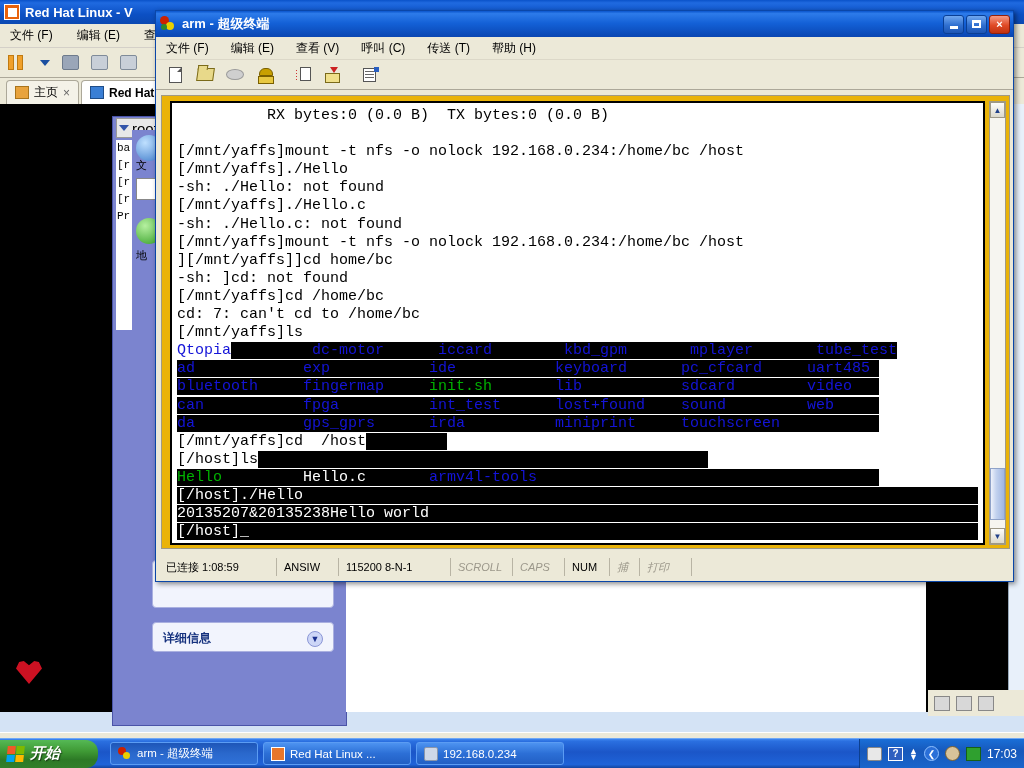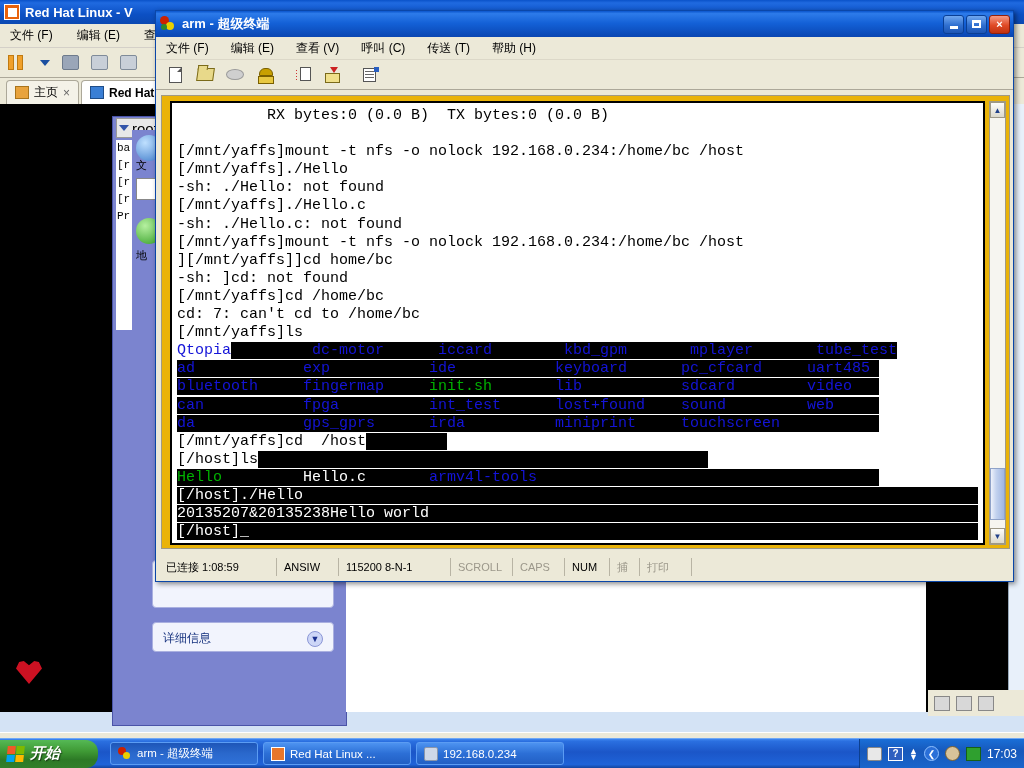--- a/index.html
+++ b/index.html
@@ -104,21 +104,21 @@
   #explorer-pane {
     position:absolute; left:146px; top:352px; width:200px; height:350px;
     background:#7b84cf;
   }
   .exp-box {
     position:absolute; background:#f2f4fd; border:1px solid #aab0e0; border-radius:4px;
   }
   #exp-box1 { left:152px; top:560px; width:182px; height:48px; }
   #exp-box2 { left:152px; top:622px; width:182px; height:30px; }
   .exp-row { display:flex; align-items:center; gap:7px; padding:6px 8px; font-size:12px; color:#0b3a8c; }
-  .exp-head { font-weight:normal; color:#15317e; font-size:12px; padding:7px 10px; display:flex; justify-content:space-between; align-items:center; }
+  .exp-head { font-weight:bold; color:#15317e; font-size:12px; padding:7px 10px; display:flex; justify-content:space-between; align-items:center; }
   .exp-chev { width:16px;height:16px;border-radius:50%;background:#cdd6f7;border:1px solid #8b96d6;display:flex;align-items:center;justify-content:center;font-size:9px;color:#1a2f8f; }
   .printer-ico { width:16px;height:13px;background:#d8d8d8;border:1px solid #7a7a7a;border-radius:2px; }
   #vm-white-area {
     position:absolute; left:346px; top:352px; width:580px; height:360px; background:#fff;
   }
   #vm-right-black {
     position:absolute; left:926px; top:104px; width:98px; height:608px; background:#000;
   }
   #vm-right-scroll {
     position:absolute; left:1008px; top:104px; width:16px; height:608px; background:#e8f0fa; border-left:1px solid #9ab;
@@ -252,21 +252,21 @@
   #hyper-status {
     position: absolute; left: 3px; bottom: 4px; width: 853px; height: 20px;
     background: #ece9d8;
     display: flex; align-items: center;
     font-size: 11px; color: #000;
   }
   .st-cell {
     height: 18px; display: flex; align-items: center; padding: 0 7px;
     border-right: 1px solid #b8b4a4;
   }
-  .st-cell.dim { color: #9b978a; }
+  .st-cell.dim { color: #9b978a; font-style: italic; }
   .st-first { min-width: 0; }
 
   
   #taskbar {
     position: absolute; left: 0; bottom: 0; width: 1024px; height: 30px;
     background: linear-gradient(to bottom, #3f86ef 0%, #2a6fe0 8%, #1b56c8 45%, #1f63d8 88%, #14459f 100%);
     display: flex; align-items: center;
     border-top: 1px solid #6fa8f5;
   }
   #start-btn {

